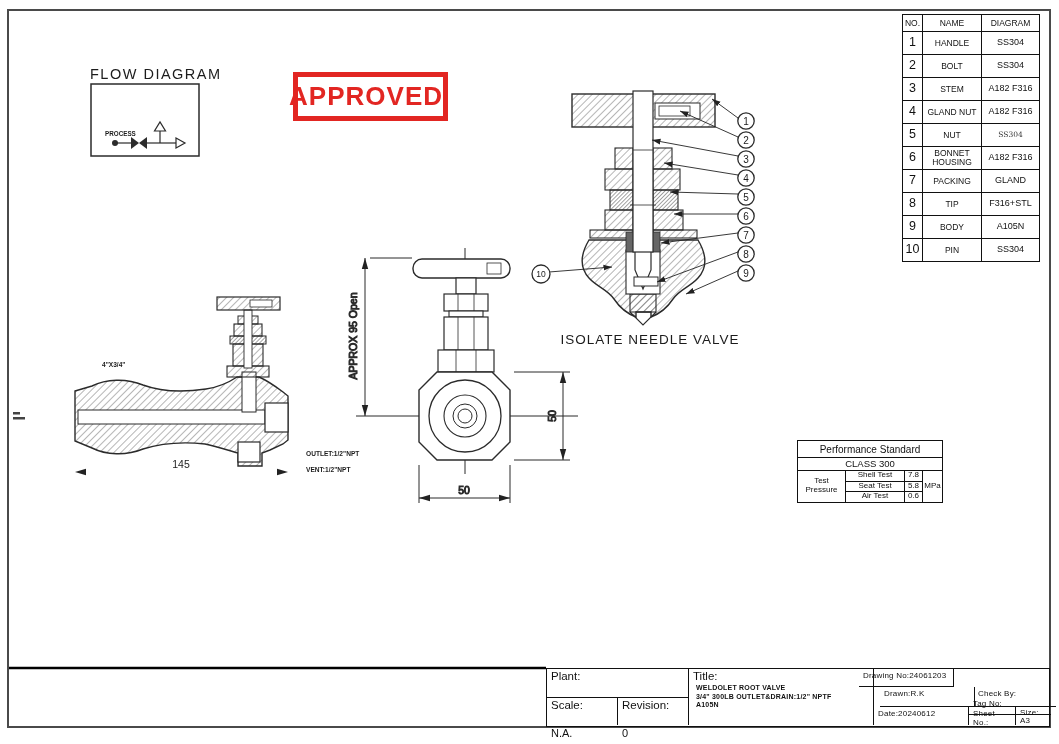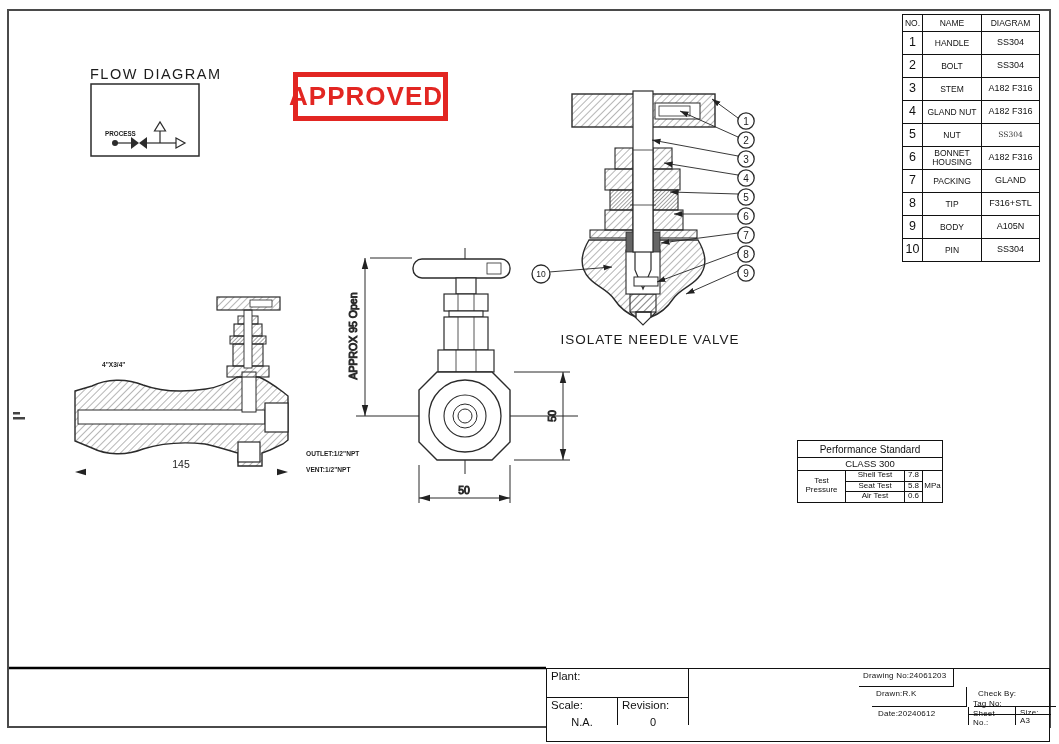--- a/index.html
+++ b/index.html
@@ -33,31 +33,31 @@
   .parts td.mat-alt { font-size:7.5px; font-family:"DejaVu Serif", serif; color:#333; }
 
   
   .perf { left:797px; top:440px; width:145px; }
   .perf td { border:1.1px solid #111; text-align:center; vertical-align:middle; padding:0; font-size:8px; line-height:1.1; }
   .perf .pt-title { height:17px; font-size:10px; }
   .perf .pt-class { height:13px; font-size:9.5px; }
   .perf .pt-row   { height:10.5px; }
 
   
-  .titleblock { position:absolute; left:546px; top:668px; width:504px; height:74px; border:1.5px solid #111; background:#fff; }
+  .titleblock { position:absolute; left:546px; top:668px; width:504px; height:59px; border:1.5px solid #111; background:#fff; }
   .tb { position:absolute; font-size:11.5px; padding:1px 4px; }
   .tb-plant    { left:0; top:0; width:142px; height:29px; border-right:1.2px solid #111; border-bottom:1.2px solid #111; }
   .tb-scale    { left:0; top:29px; width:71px; height:27px; border-right:1.2px solid #111; }
   .tb-revision { left:71px; top:29px; width:71px; height:27px; border-right:1.2px solid #111; }
-  .tb-val { display:block; text-align:center; font-size:11px; margin-top:5px; }
+  .tb-val { display:block; font-size:11px; margin-top:16px; }
   .tb-title { left:142px; top:0; width:185px; height:56px; border-right:1.2px solid #111; }
   .tb-title-lines { margin-top:2px; padding-left:3px; font-size:7px; font-weight:bold; line-height:8.5px; letter-spacing:0.2px; }
   .tb-sm { font-size:8px; padding:2px 4px; letter-spacing:0.2px; }
   .tb-dwg   { left:312px; top:0;    width:95px; height:18px; border-right:1.2px solid #111; border-bottom:1.2px solid #111; }
-  .tb-drawn { left:325px; top:18px; width:95px; height:20px; border-right:1.2px solid #111; border-bottom:1.2px solid #111; }
+  .tb-drawn { left:333px; top:18px; width:95px; height:20px; border-right:1.2px solid #111; border-bottom:1.2px solid #111; }
   .tb-date  { left:327px; top:38px; width:95px; height:18px; border-right:1.2px solid #111; }
   .tb-tag   { left:422px; top:0;    width:82px; height:18px; border-bottom:1.2px solid #111;margin-top:28px; }
   .tb-check { left:427px; top:18px; width:82px; height:20px; border-bottom:1.2px solid #111; }
   .tb-sheet { left:422px; top:38px; width:47px; height:18px; border-right:1.2px solid #111; }
   .tb-size  { left:469px; top:38px; width:35px; height:18px; line-height:8px; }
 </style>
 </head>
 <body>
 
 <div class="sheet">
@@ -367,20 +367,28 @@
       <span>Plant:</span>
     </div>
     <div class="tb tb-scale">
       <span>Scale:</span>
       <span class="tb-val">N.A.</span>
     </div>
     <div class="tb tb-revision">
       <span>Revision:</span>
       <span class="tb-val">0</span>
     </div>
+    <div class="tb tb-title">
+      <span>Title:</span>
+      <div class="tb-title-lines">
+        <div>WELDOLET ROOT VALVE</div>
+        <div>3/4" 300LB OUTLET&amp;DRAIN:1/2" NPTF</div>
+        <div>A105N</div>
+      </div>
+    </div>
     <div class="tb tb-sm tb-dwg">Drawing No:24061203</div>
     <div class="tb tb-sm tb-drawn">Drawn:R.K</div>
     <div class="tb tb-sm tb-date">Date:20240612</div>
     <div class="tb tb-sm tb-tag">Tag No:</div>
     <div class="tb tb-sm tb-check">Check By:</div>
     <div class="tb tb-sm tb-sheet">Sheet No.:</div>
     <div class="tb tb-sm tb-size">
       <span>Size:</span><br>
       <span>A3</span>
     </div>

